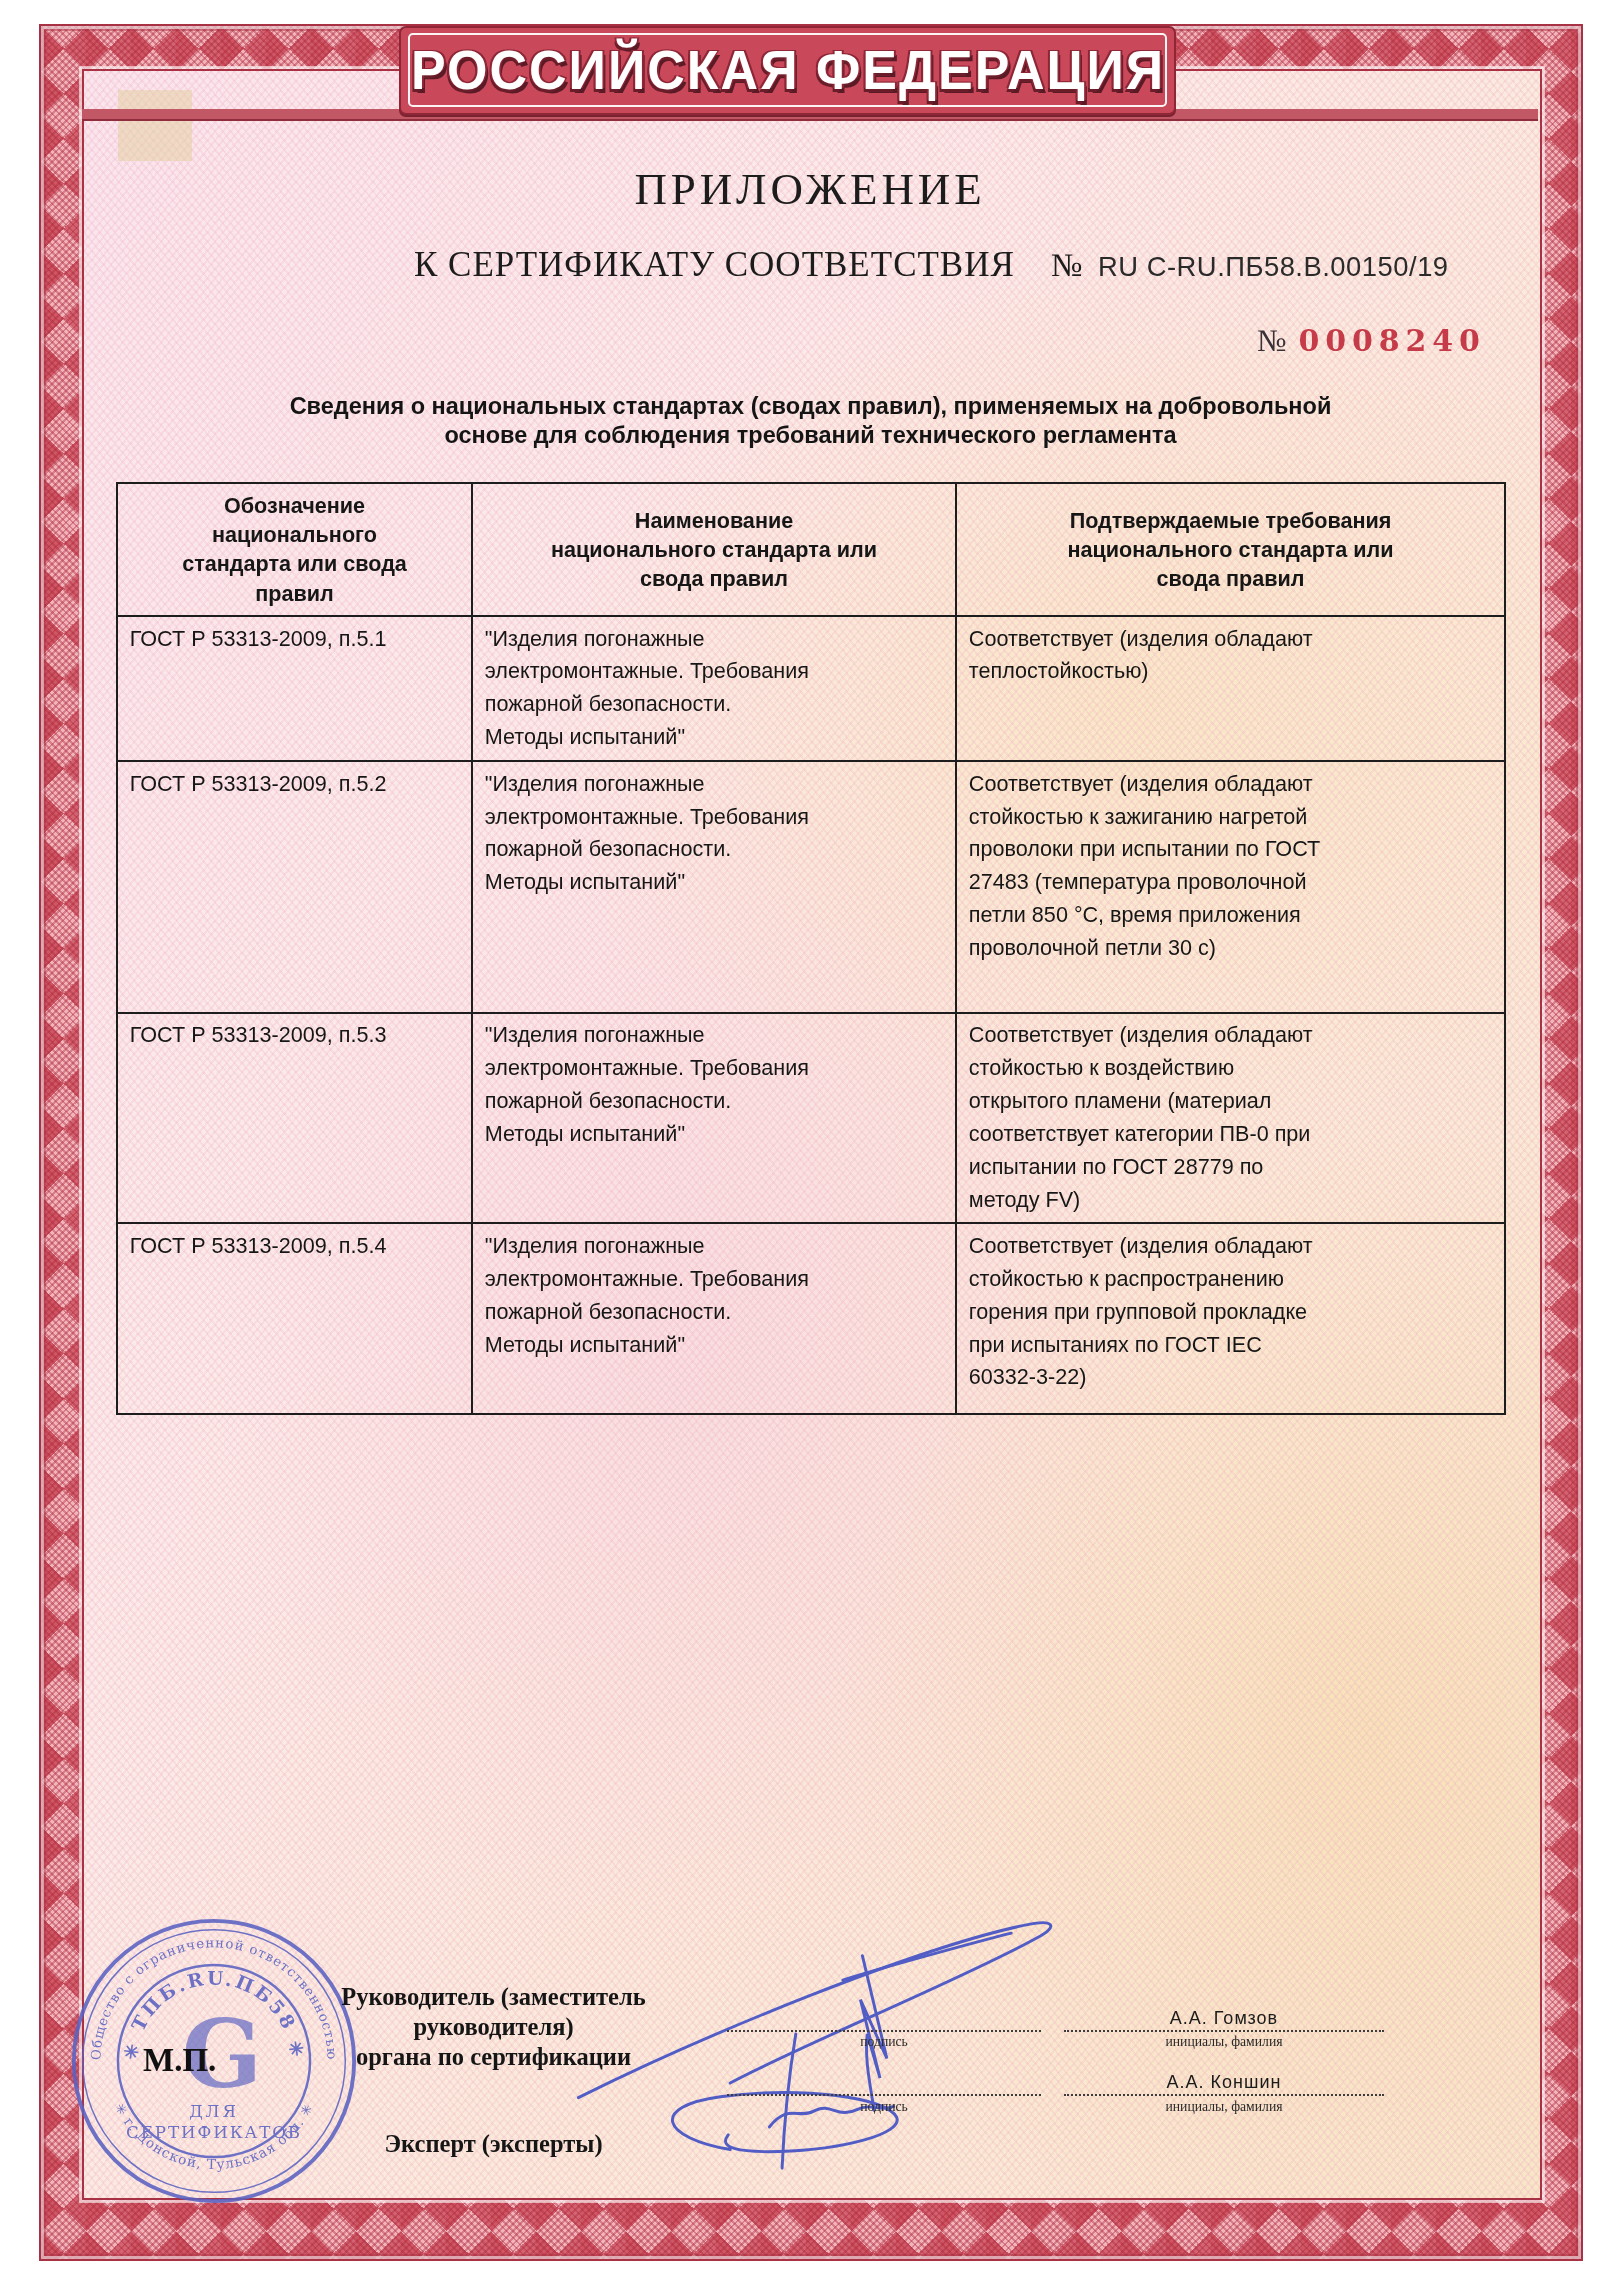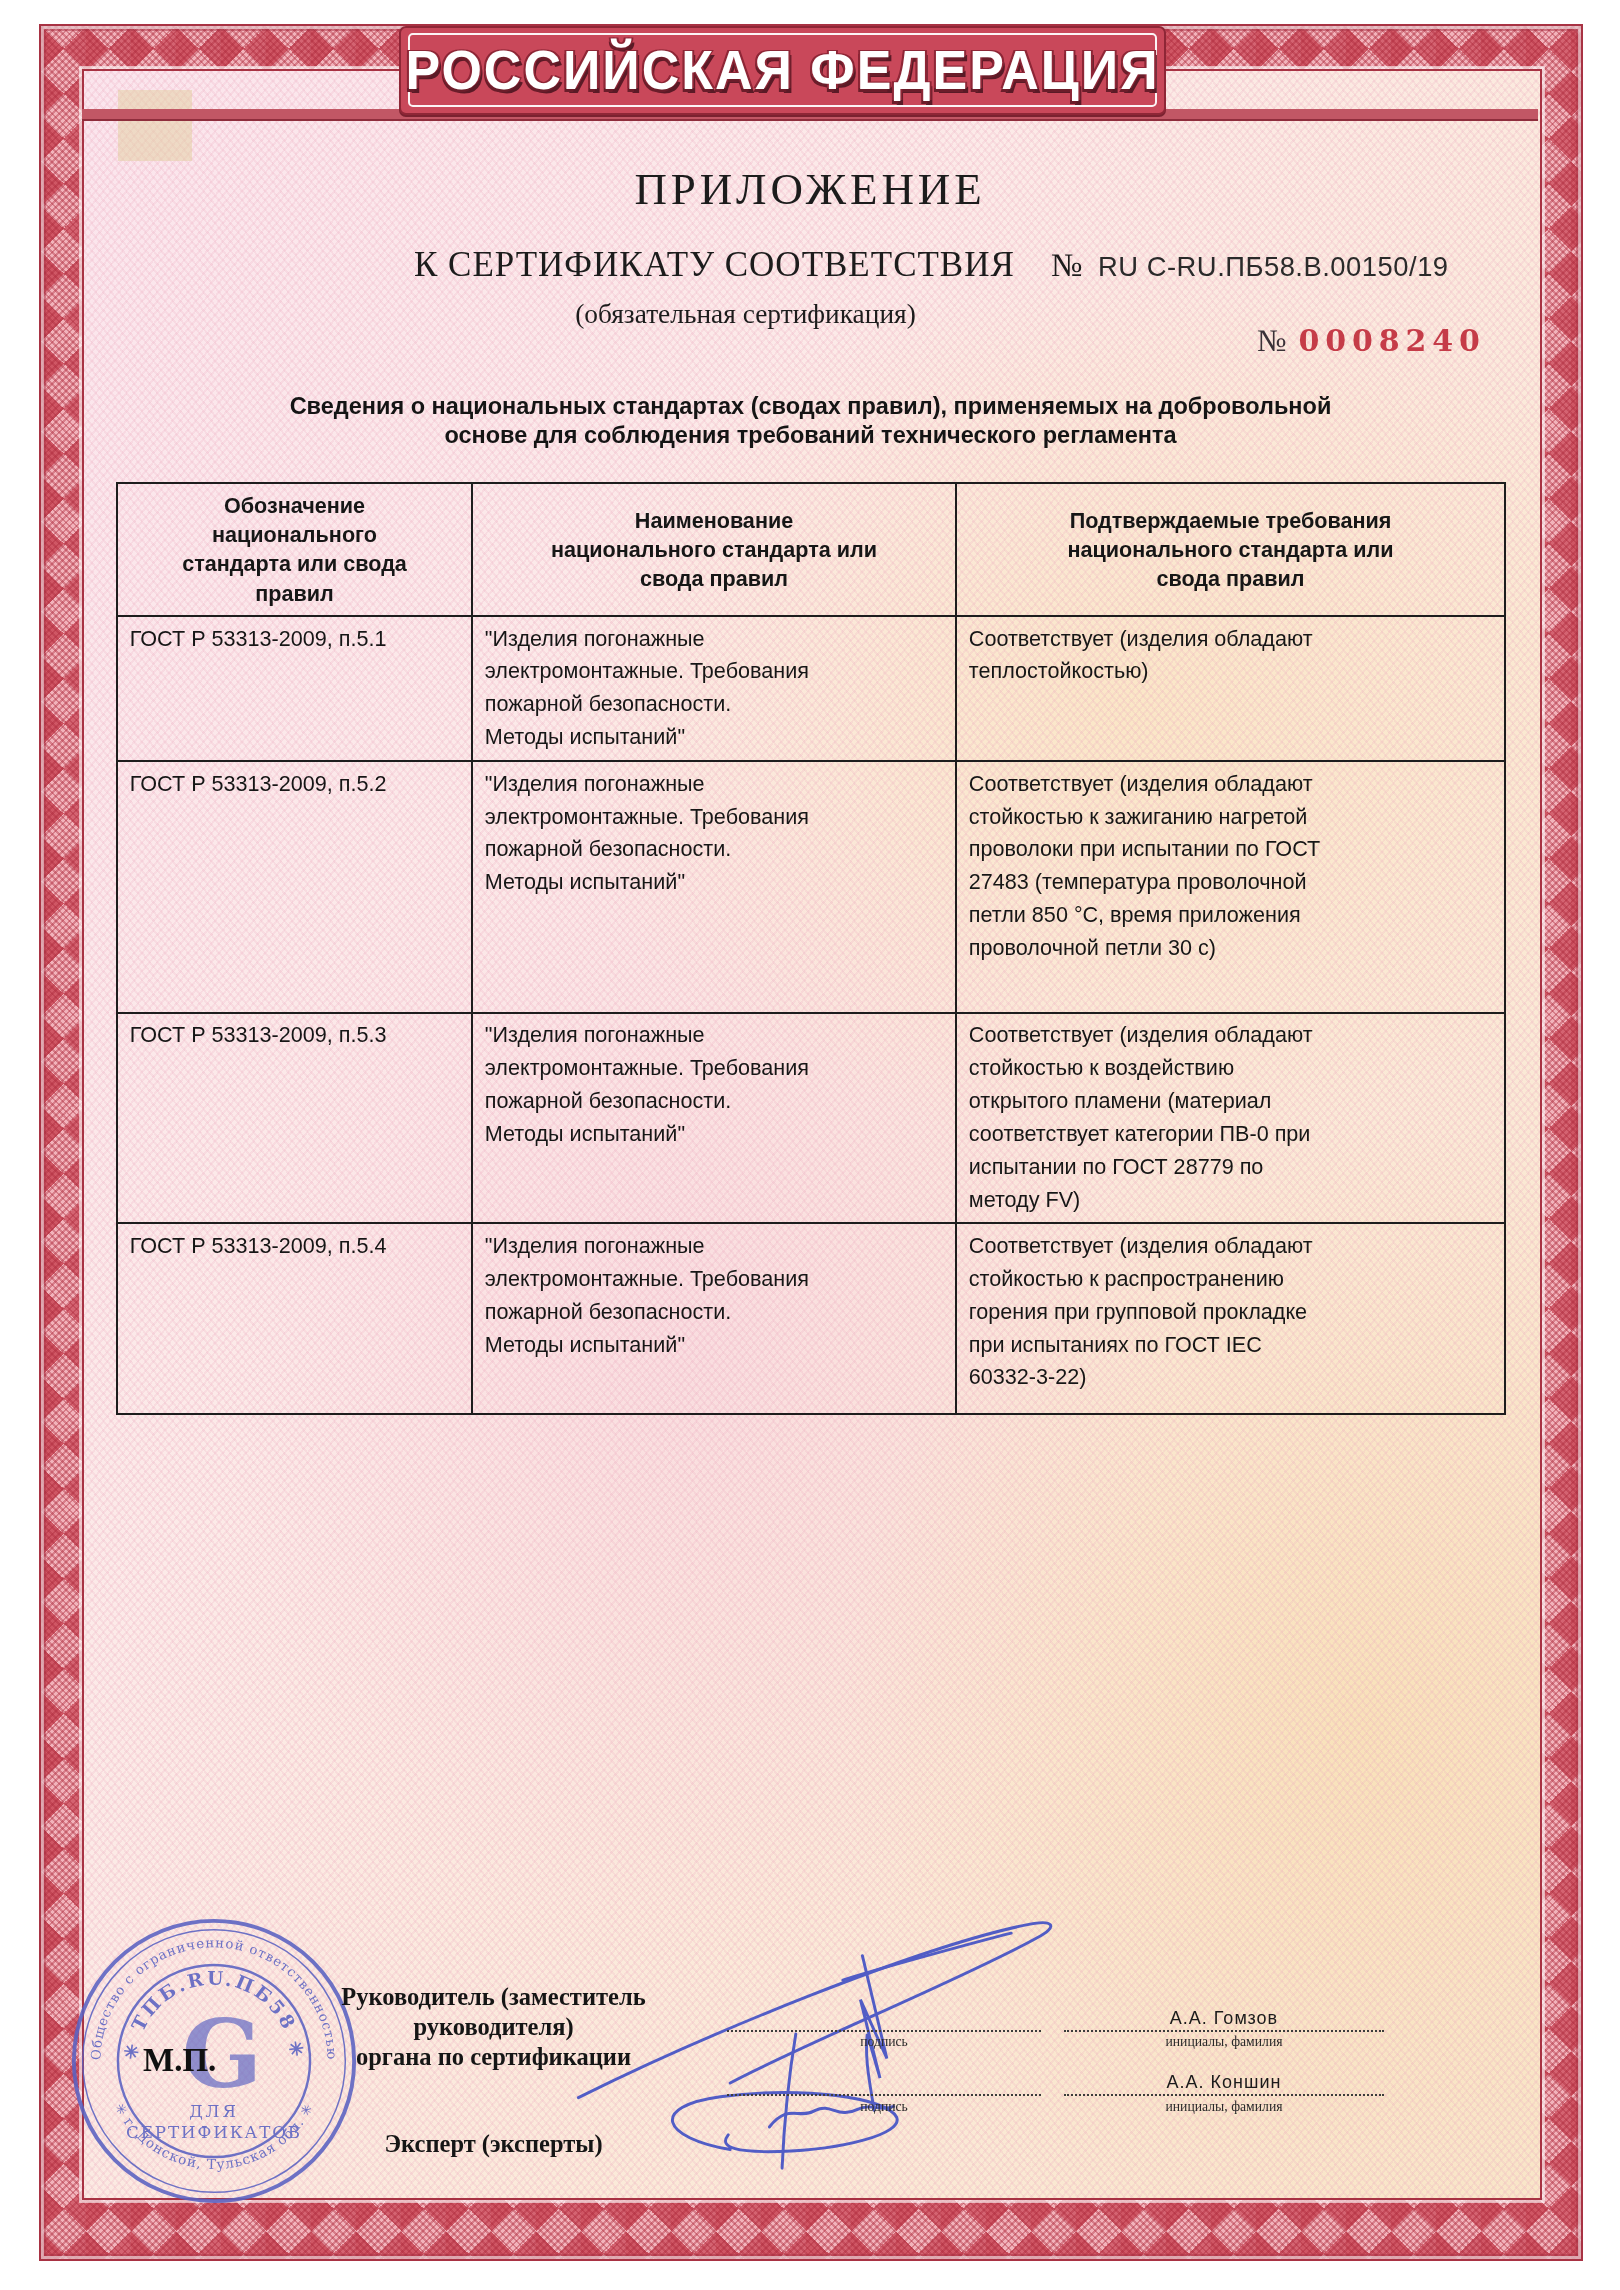--- a/index.html
+++ b/index.html
@@ -34,21 +34,21 @@
       linear-gradient(120deg,#fbe5ed 0%,#fceae8 35%,#fbead9 65%,#f9e7cd 100%);
   }
   .scan-patch{position:absolute;left:118px;top:90px;width:74px;height:71px;background:#e2cd9e;opacity:.5;}
   .ribbon{position:absolute;left:82px;top:109px;width:1456px;height:9.8px;background:#c25765;border-bottom:2px solid #8f2d3c;}
 
   
   .banner{
     position:absolute;left:399px;top:25.5px;width:763px;height:85px;
     background:#c9485a;border:2.9px solid #8e2636;border-radius:6.9px;
     box-shadow:0 2px 0 #7a2230;
-    display:flex;align-items:center;justify-content:center;
+    display:flex;align-items:center;padding-left:10px;
   }
   .banner-outline{
     position:absolute;left:6.9px;top:5.9px;right:6.9px;bottom:5.9px;
     border:2.9px solid #ffffff;border-radius:4.9px;opacity:.95;
   }
   .banner-text{
     position:relative;color:#ffffff;font-weight:bold;font-size:52px;letter-spacing:2px;
     font-family:"Liberation Sans",sans-serif;transform:scaleY(1.08);
     text-shadow:-2px -1px 0 #8e2636, 2px -1px 0 #8e2636, -2px 2px 0 #6b1d2a, 2.9px 2.9px 0 #5a1a26;
   }
@@ -150,21 +150,20 @@
     <div class="banner-outline"></div>
     <div class="banner-text">РОССИЙСКАЯ ФЕДЕРАЦИЯ</div>
   </div>
 
   <div class="title">ПРИЛОЖЕНИЕ</div>
 
   <div class="subtitle">К СЕРТИФИКАТУ СООТВЕТСТВИЯ</div>
   <div class="no-sign-1">№</div>
   <div class="cert-number">RU С-RU.ПБ58.В.00150/19</div>
 
-  <div class="cert-type">(обязательная сертификация)</div>
 
   <div class="serial">
     <span class="serial-no">№</span>
     <span class="serial-digits">0008240</span>
   </div>
 
   <div class="intro pre">Сведения о национальных стандартах (сводах правил), применяемых на добровольной
 основе для соблюдения требований технического регламента</div>
 
   <table class="std">

